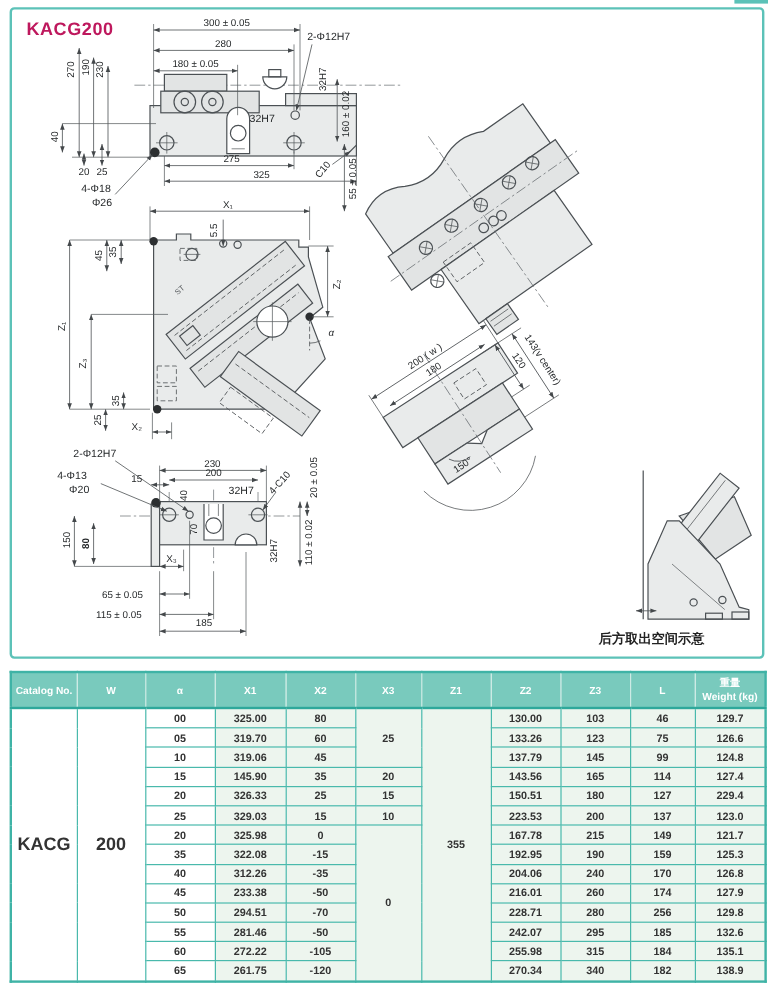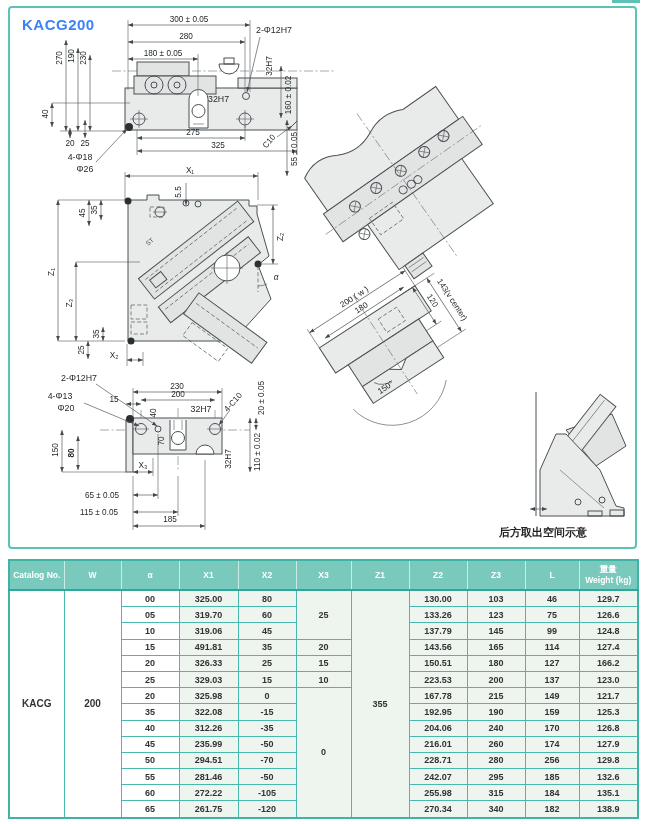--- a/index.html
+++ b/index.html
@@ -2,21 +2,21 @@
 <html><head>
 <meta charset="utf-8">
 <style>
   html,body{margin:0;padding:0;}
   body{width:645px;height:824px;overflow:hidden;background:#ffffff;
        font-family:"Liberation Sans",sans-serif;position:relative;}
   .corner-strip{position:absolute;left:612px;top:0;width:28px;height:3px;background:#5cc2b8;}
   .frame{position:absolute;left:8px;top:6px;width:625px;height:539px;
          border:2px solid #5cc2b8;border-radius:4px;background:#fff;}
   .title{position:absolute;left:12px;top:8px;font-size:15px;font-weight:bold;
-         color:#3b82f6;letter-spacing:.5px;}
+         color:#be185d;letter-spacing:.5px;}
   svg.draw{position:absolute;left:-10px;top:-8px;}
   
   .o{fill:#e9ebeb;stroke:#4b5054;stroke-width:1;}
   .o2{fill:#e2e4e4;stroke:#4b5054;stroke-width:1;}
   .ow{fill:#ffffff;stroke:#4b5054;stroke-width:1;}
   .n{fill:none;stroke:#4b5054;stroke-width:1;}
   .t{fill:none;stroke:#55595c;stroke-width:.6;}
   .c{fill:none;stroke:#6a6f73;stroke-width:.6;stroke-dasharray:9 2.5 2 2.5;}
   .h{fill:none;stroke:#55595c;stroke-width:.7;stroke-dasharray:4 2.2;}
   .d{fill:none;stroke:#55595c;stroke-width:.7;}
@@ -27,21 +27,21 @@
   text.cap{font-family:"Liberation Sans",sans-serif;font-size:11px;fill:#222;font-weight:600;}
   text.b{font-weight:bold;}
   
   table.spec{position:absolute;left:8px;top:559px;width:629px;border-collapse:collapse;
              table-layout:fixed;border:2px solid #3fb3a6;}
   table.spec th{background:#79cabd;color:#fff;font-size:8.5px;font-weight:bold;
                 height:28px;border-right:1px solid #cdeae4;border-bottom:2px solid #2ea89b;
                 padding:0;text-align:center;line-height:1.25;}
   table.spec td{border:1px solid #49b9ac;background:#edf5ee;font-size:9px;font-weight:bold;
                 color:#333;text-align:center;height:15.2px;padding:0;}
-  table.spec td.wc{background:#fff;font-size:10px;}
+  table.spec td.wc{background:#fff;font-size:15px;}
   table.spec td.ac{background:#fff;}
 </style>
 </head>
 <body>
 
 <div class="corner-strip"></div>
 
 <div class="frame">
   <div class="title">KACG200</div>
 
@@ -400,37 +400,37 @@
       <td class="ac">10</td>
       <td>319.06</td>
       <td>45</td>
       <td>137.79</td>
       <td>145</td>
       <td>99</td>
       <td>124.8</td>
     </tr>
     <tr>
       <td class="ac">15</td>
-      <td>491.81</td>
+      <td>145.90</td>
       <td>35</td>
       <td>20</td>
       <td>143.56</td>
       <td>165</td>
       <td>114</td>
       <td>127.4</td>
     </tr>
     <tr>
       <td class="ac">20</td>
       <td>326.33</td>
       <td>25</td>
       <td>15</td>
       <td>150.51</td>
       <td>180</td>
       <td>127</td>
-      <td>166.2</td>
+      <td>229.4</td>
     </tr>
     <tr>
       <td class="ac">25</td>
       <td>329.03</td>
       <td>15</td>
       <td>10</td>
       <td>223.53</td>
       <td>200</td>
       <td>137</td>
       <td>123.0</td>
@@ -458,21 +458,21 @@
       <td class="ac">40</td>
       <td>312.26</td>
       <td>-35</td>
       <td>204.06</td>
       <td>240</td>
       <td>170</td>
       <td>126.8</td>
     </tr>
     <tr>
       <td class="ac">45</td>
-      <td>235.99</td>
+      <td>233.38</td>
       <td>-50</td>
       <td>216.01</td>
       <td>260</td>
       <td>174</td>
       <td>127.9</td>
     </tr>
     <tr>
       <td class="ac">50</td>
       <td>294.51</td>
       <td>-70</td>

